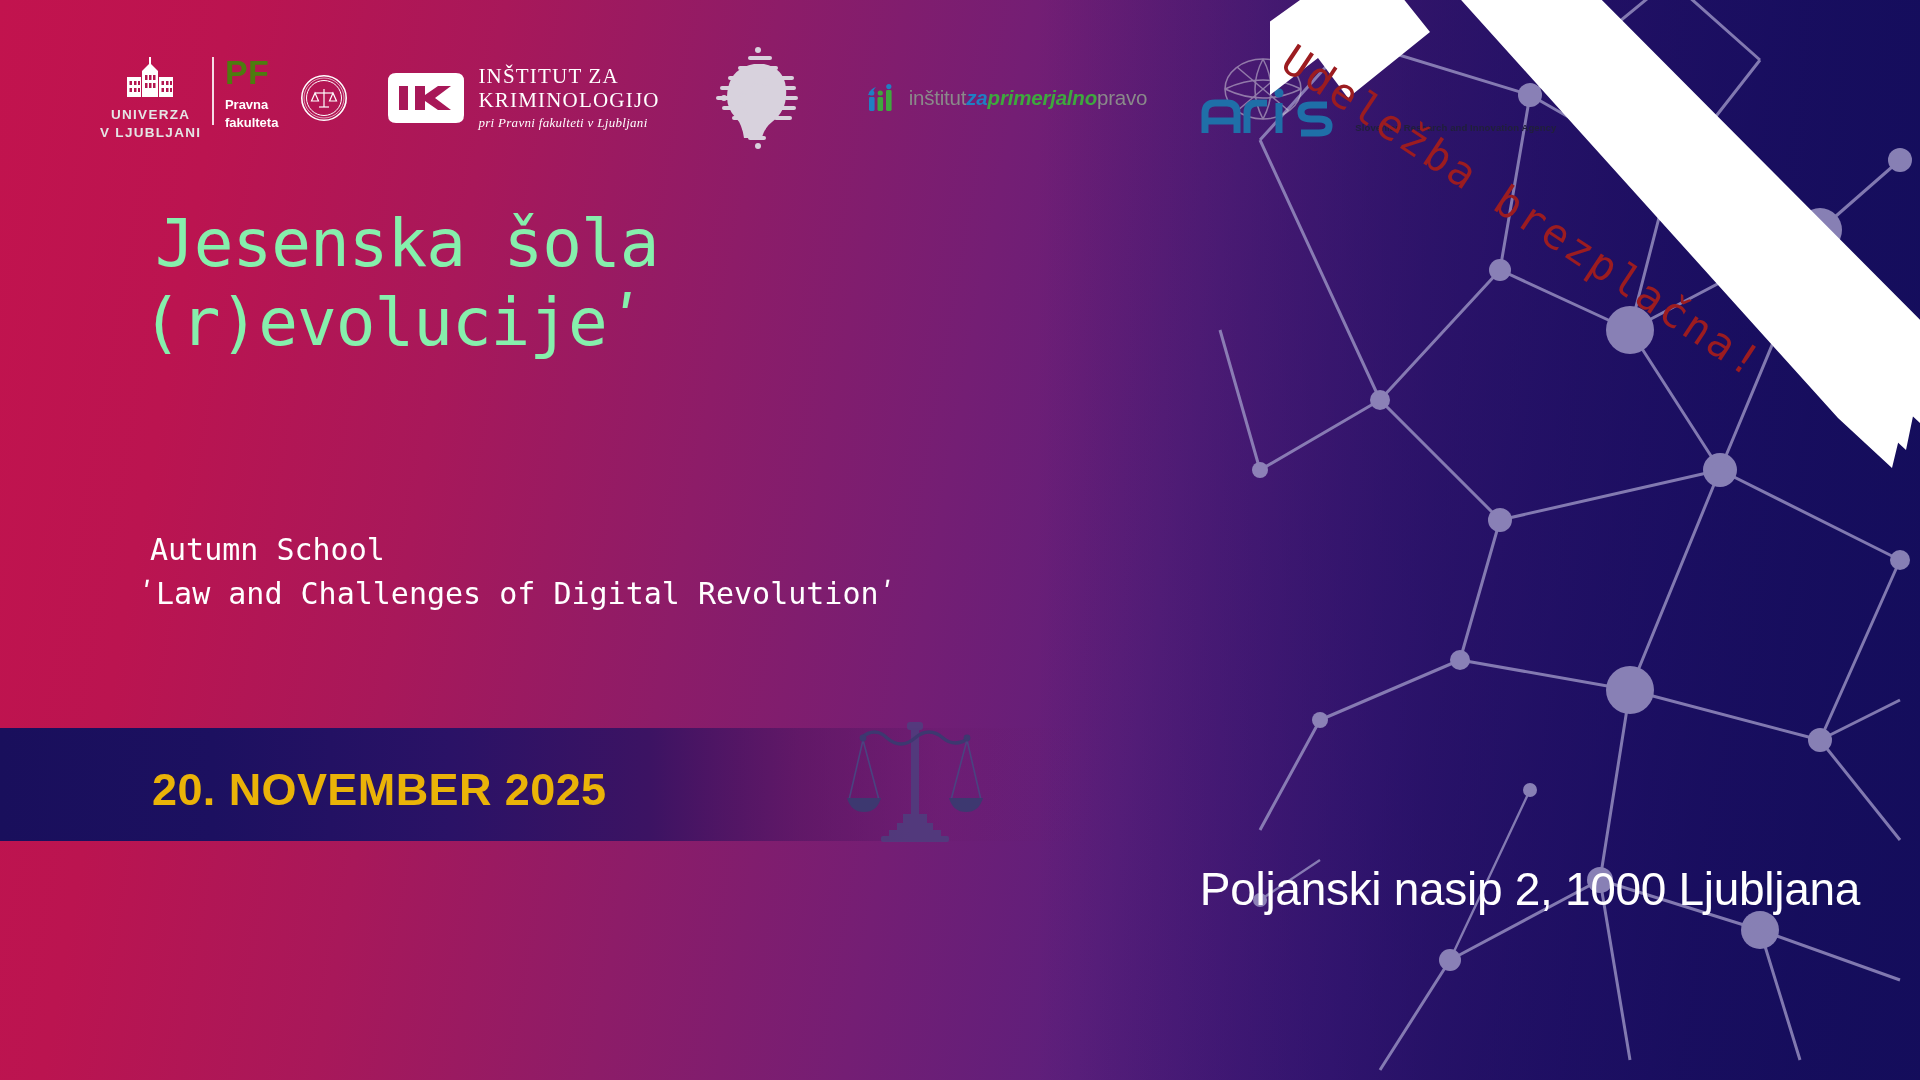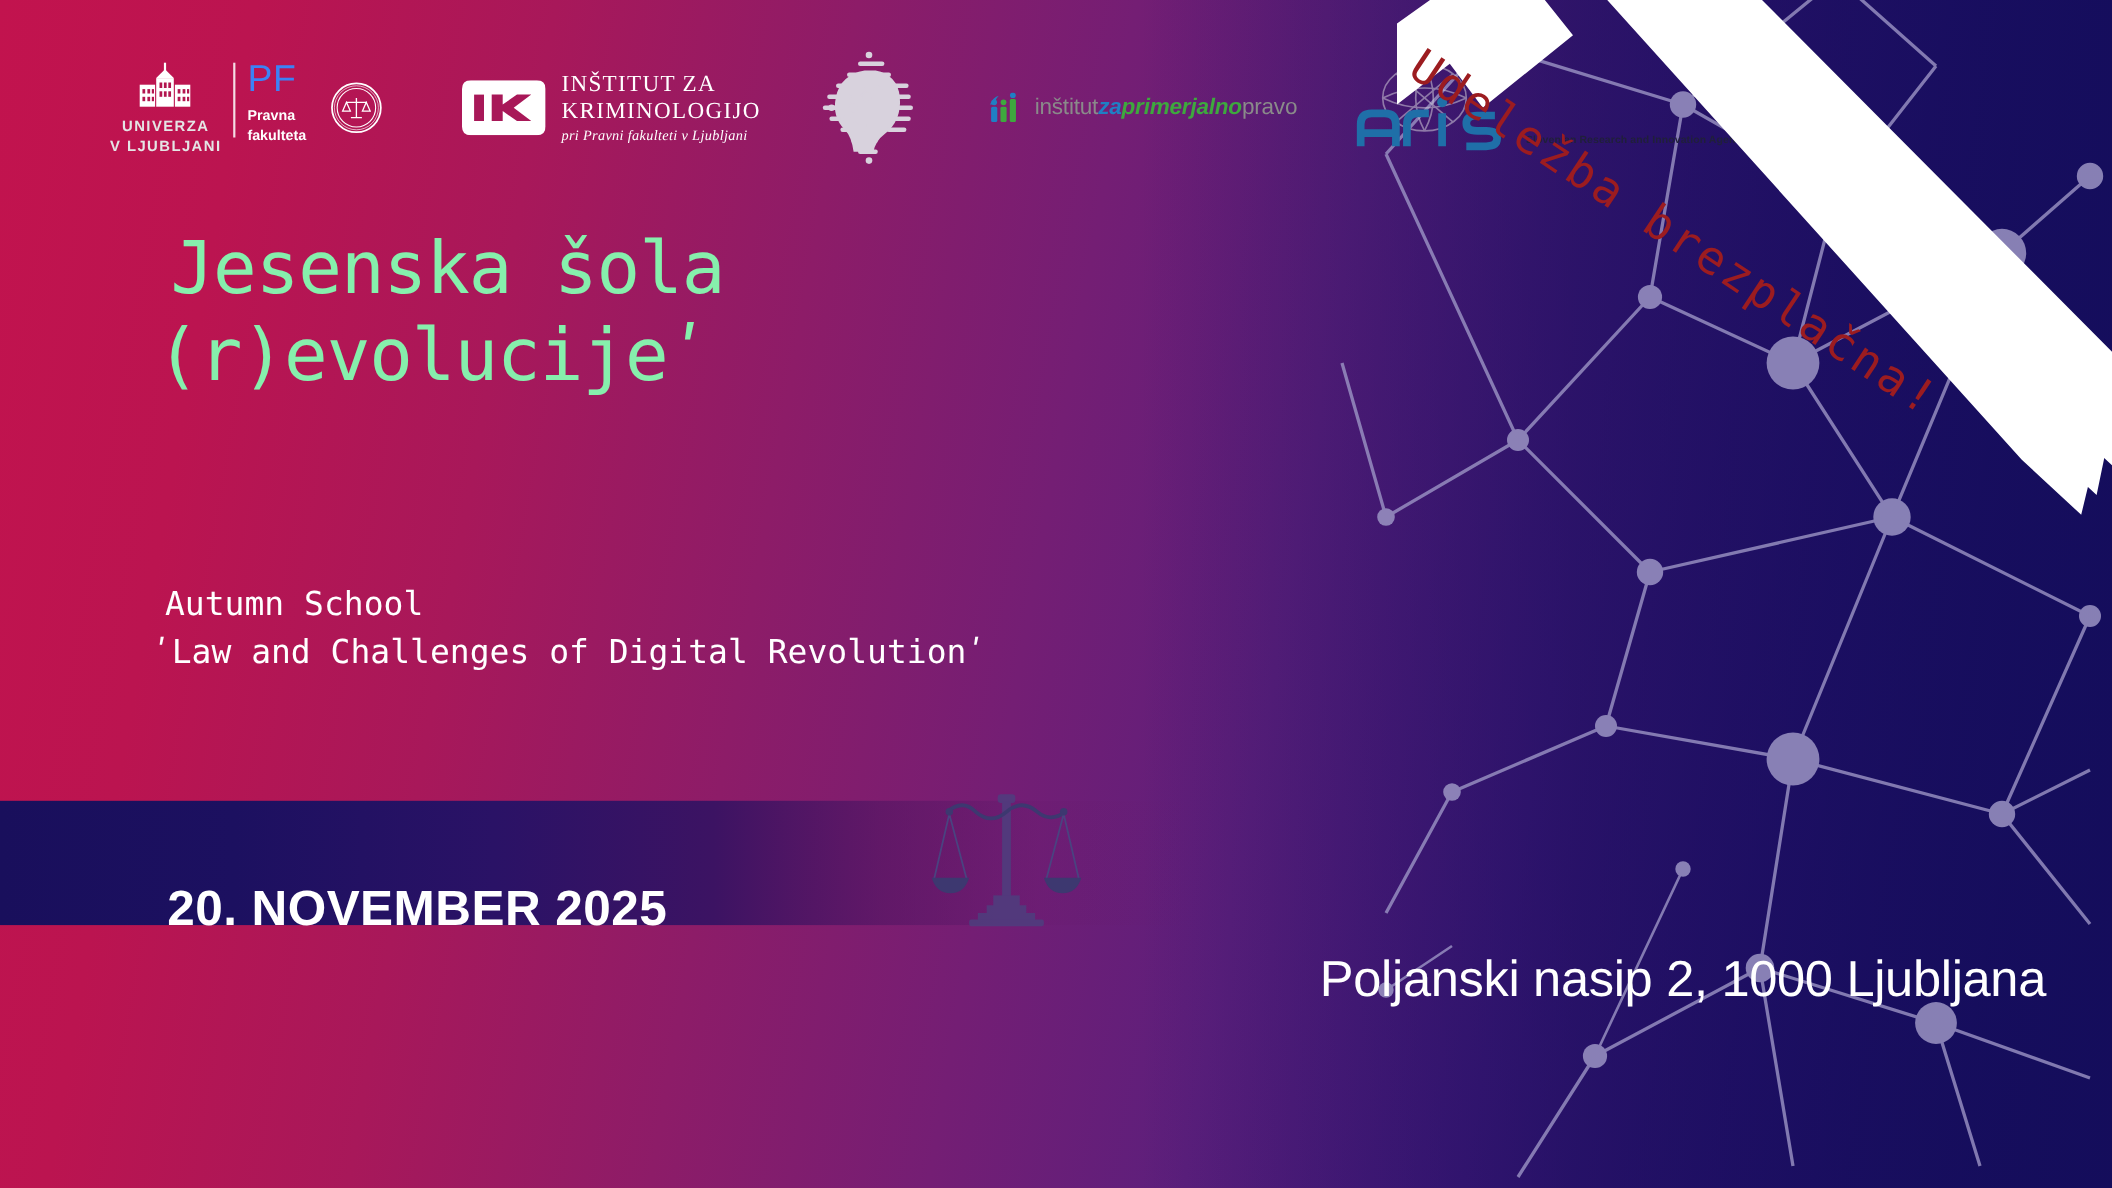--- a/index.html
+++ b/index.html
@@ -49,28 +49,28 @@
 
   
   .ul-pf{ display:flex; align-items:flex-start; gap:11px; color:#ffffff; }
   .ul-col{ display:flex; flex-direction:column; align-items:center; gap:7px; }
   .ul-word{
     font-size:13.5px; font-weight:700; letter-spacing:1.3px; line-height:1.32;
     text-align:center; white-space:nowrap; color:#e5e5e5;
   }
   .ul-div{ width:1.6px; height:68px; background:rgba(255,255,255,.85); margin-top:2px; }
   .pf-col{ display:flex; flex-direction:column; gap:9px; padding-top:2px; }
-  .pf-big{ font-size:34px; font-weight:400; letter-spacing:.5px; line-height:.9; color:#3b82f6; }
+  .pf-big{ font-size:34px; font-weight:700; letter-spacing:.5px; line-height:.9; color:#4d7c0f; }
   .pf-sub{ font-size:13px; font-weight:700; line-height:1.35; color:#fff; }
 
   
   .seal{ margin-left:22px; }
 
   
-  .ik{ display:flex; align-items:center; gap:14px; margin-left:72px; }
+  .ik{ display:flex; align-items:center; gap:14px; margin-left:40px; }
   .ik-text{ color:#fff; }
   .ik-l1,.ik-l2{
     font-family:"Liberation Serif", serif;
     font-size:21px; letter-spacing:1.2px; line-height:1.12; font-weight:400;
   }
   .ik-l3{
     font-family:"Liberation Serif", serif;
     font-style:italic; font-size:13px; letter-spacing:.3px; margin-top:3px;
   }
 
@@ -118,22 +118,22 @@
   .s-line.s1{ margin-left:12px; }
 
   
   .band{
     position:absolute; left:0; top:728px; width:1180px; height:113px;
     background:linear-gradient(90deg,
       #190f5c 0%, #1c1060 18%, #2a1266 38%, #3c1363 55%,
       rgba(74,20,97,.55) 68%, rgba(100,25,105,.18) 80%, rgba(120,30,110,0) 92%);
   }
   .band-date{
-    position:absolute; left:152px; top:800px;
-    font-size:45px; font-weight:700; letter-spacing:.4px; color:#ffffff;
+    position:absolute; left:152px; top:764px;
+    font-size:45px; font-weight:700; letter-spacing:.4px; color:#eab308;
     font-family:"Liberation Sans", sans-serif;
   }
   .scales{ position:absolute; left:845px; top:714px; }
 
   
   .address{
     position:absolute; right:60px; top:862px;
     font-size:46px; font-weight:400; color:#ffffff; letter-spacing:-.3px;
     white-space:nowrap;
   }

